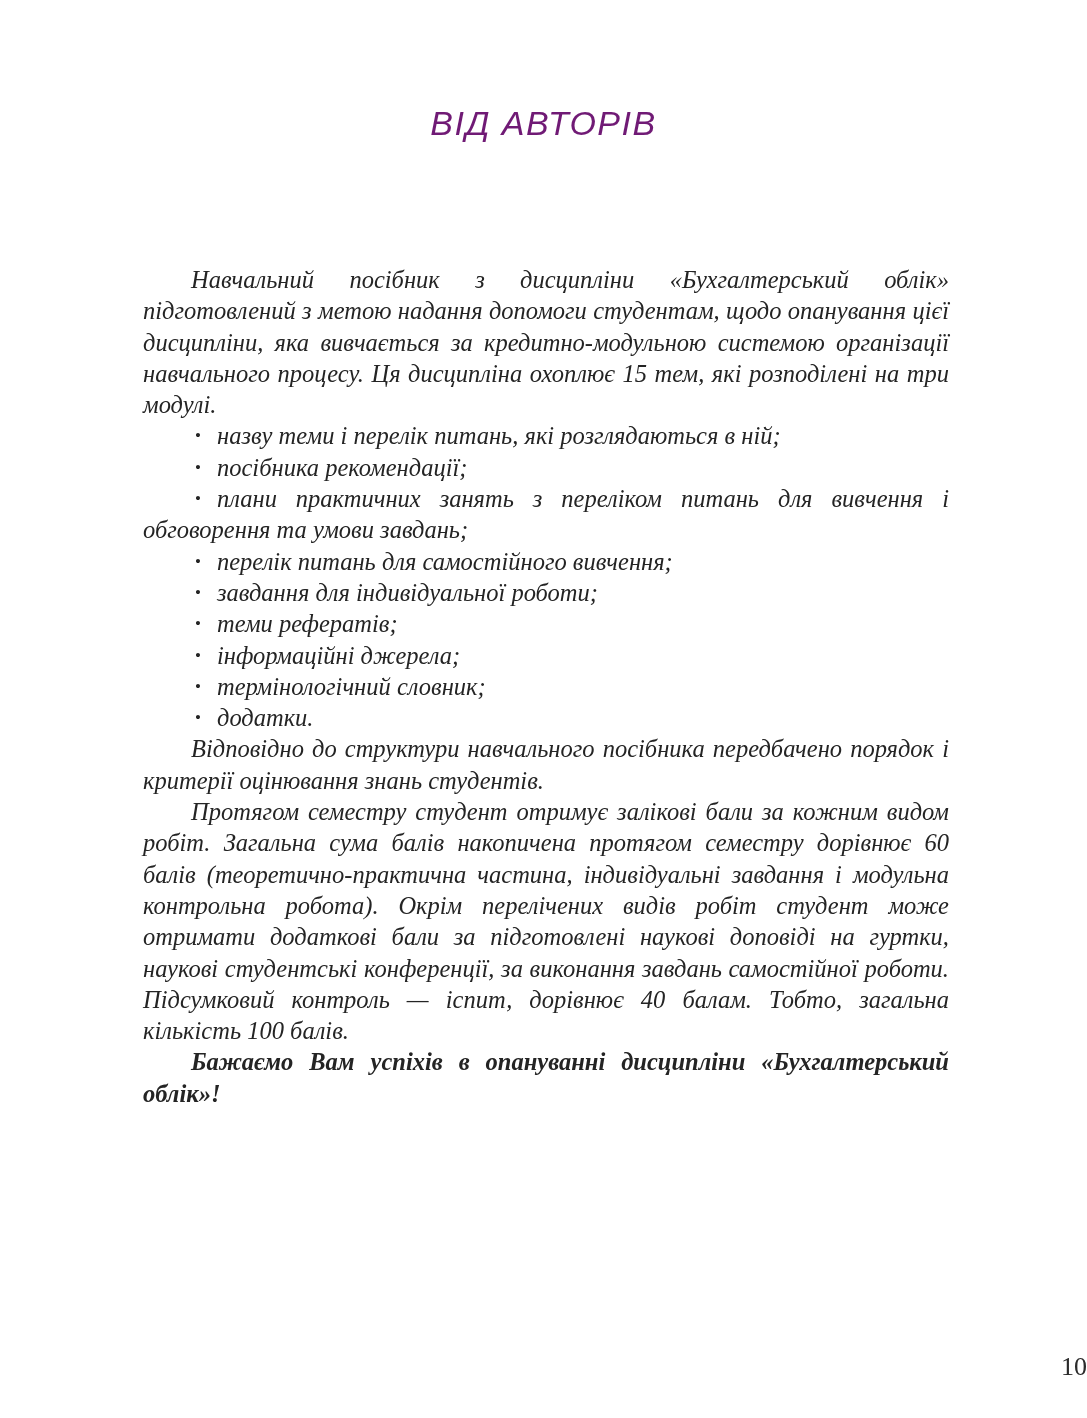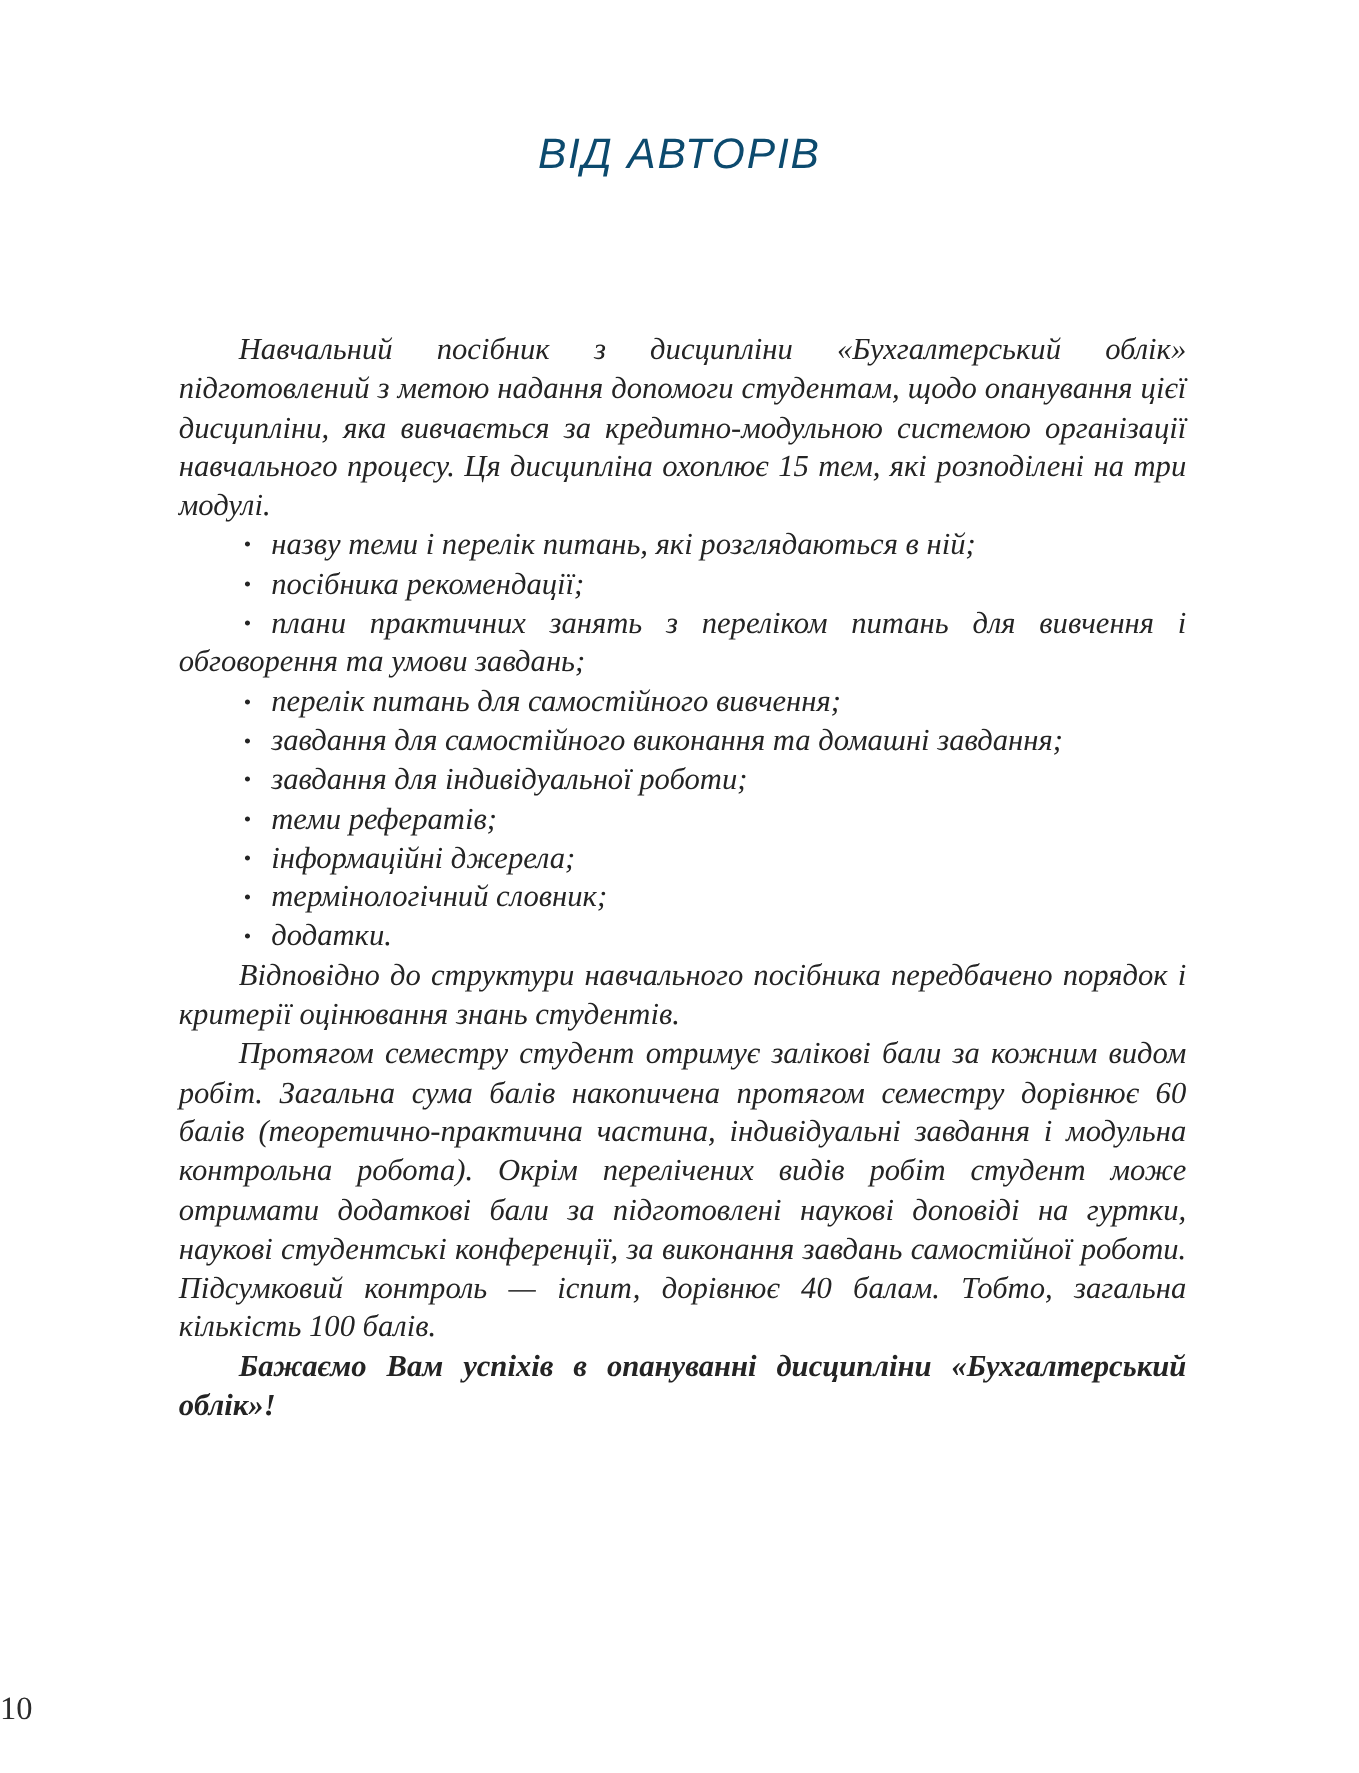--- a/index.html
+++ b/index.html
@@ -24,21 +24,21 @@
     position: absolute;
     top: 104px;
     left: 0;
     width: 1087px;
     text-align: center;
     font-family: "Liberation Sans", "DejaVu Sans", sans-serif;
     font-style: italic;
     font-weight: 400;
     font-size: 34px;
     letter-spacing: 1.5px;
-    color: #0c4a6e;
+    color: #701a75;
     white-space: pre;
   }
 
   
   .text-block {
     position: absolute;
     top: 264px;
     left: 143px;
     width: 806px;
     font-family: "Liberation Serif", "DejaVu Serif", serif;
@@ -99,21 +99,21 @@
   .bullet-item.short {
     text-align: left;
   }
 
   
   .page-number {
     position: absolute;
     bottom: 36px;
     left: 0;
     width: 1087px;
-    text-align: left;
+    text-align: right;
     font-family: "Liberation Serif", "DejaVu Serif", serif;
     font-style: normal;
     font-size: 26px;
     color: #2b2b2b;
   }
 </style>
 </head>
 <body>
 
 <div class="page">
@@ -132,23 +132,20 @@
       <li class="bullet-item short">
         <span class="bullet-marker">•</span><span class="bullet-text">посібника рекомендації;</span>
       </li>
       <li class="bullet-item">
         <span class="bullet-marker">•</span><span class="bullet-text">плани практичних занять з переліком питань для вивчення і обговорення та умови завдань;</span>
       </li>
       <li class="bullet-item short">
         <span class="bullet-marker">•</span><span class="bullet-text">перелік питань для самостійного вивчення;</span>
       </li>
       <li class="bullet-item short">
-        <span class="bullet-marker">•</span><span class="bullet-text">завдання для самостійного виконання та домашні завдання;</span>
-      </li>
-      <li class="bullet-item short">
         <span class="bullet-marker">•</span><span class="bullet-text">завдання для індивідуальної роботи;</span>
       </li>
       <li class="bullet-item short">
         <span class="bullet-marker">•</span><span class="bullet-text">теми рефератів;</span>
       </li>
       <li class="bullet-item short">
         <span class="bullet-marker">•</span><span class="bullet-text">інформаційні джерела;</span>
       </li>
       <li class="bullet-item short">
         <span class="bullet-marker">•</span><span class="bullet-text">термінологічний словник;</span>

